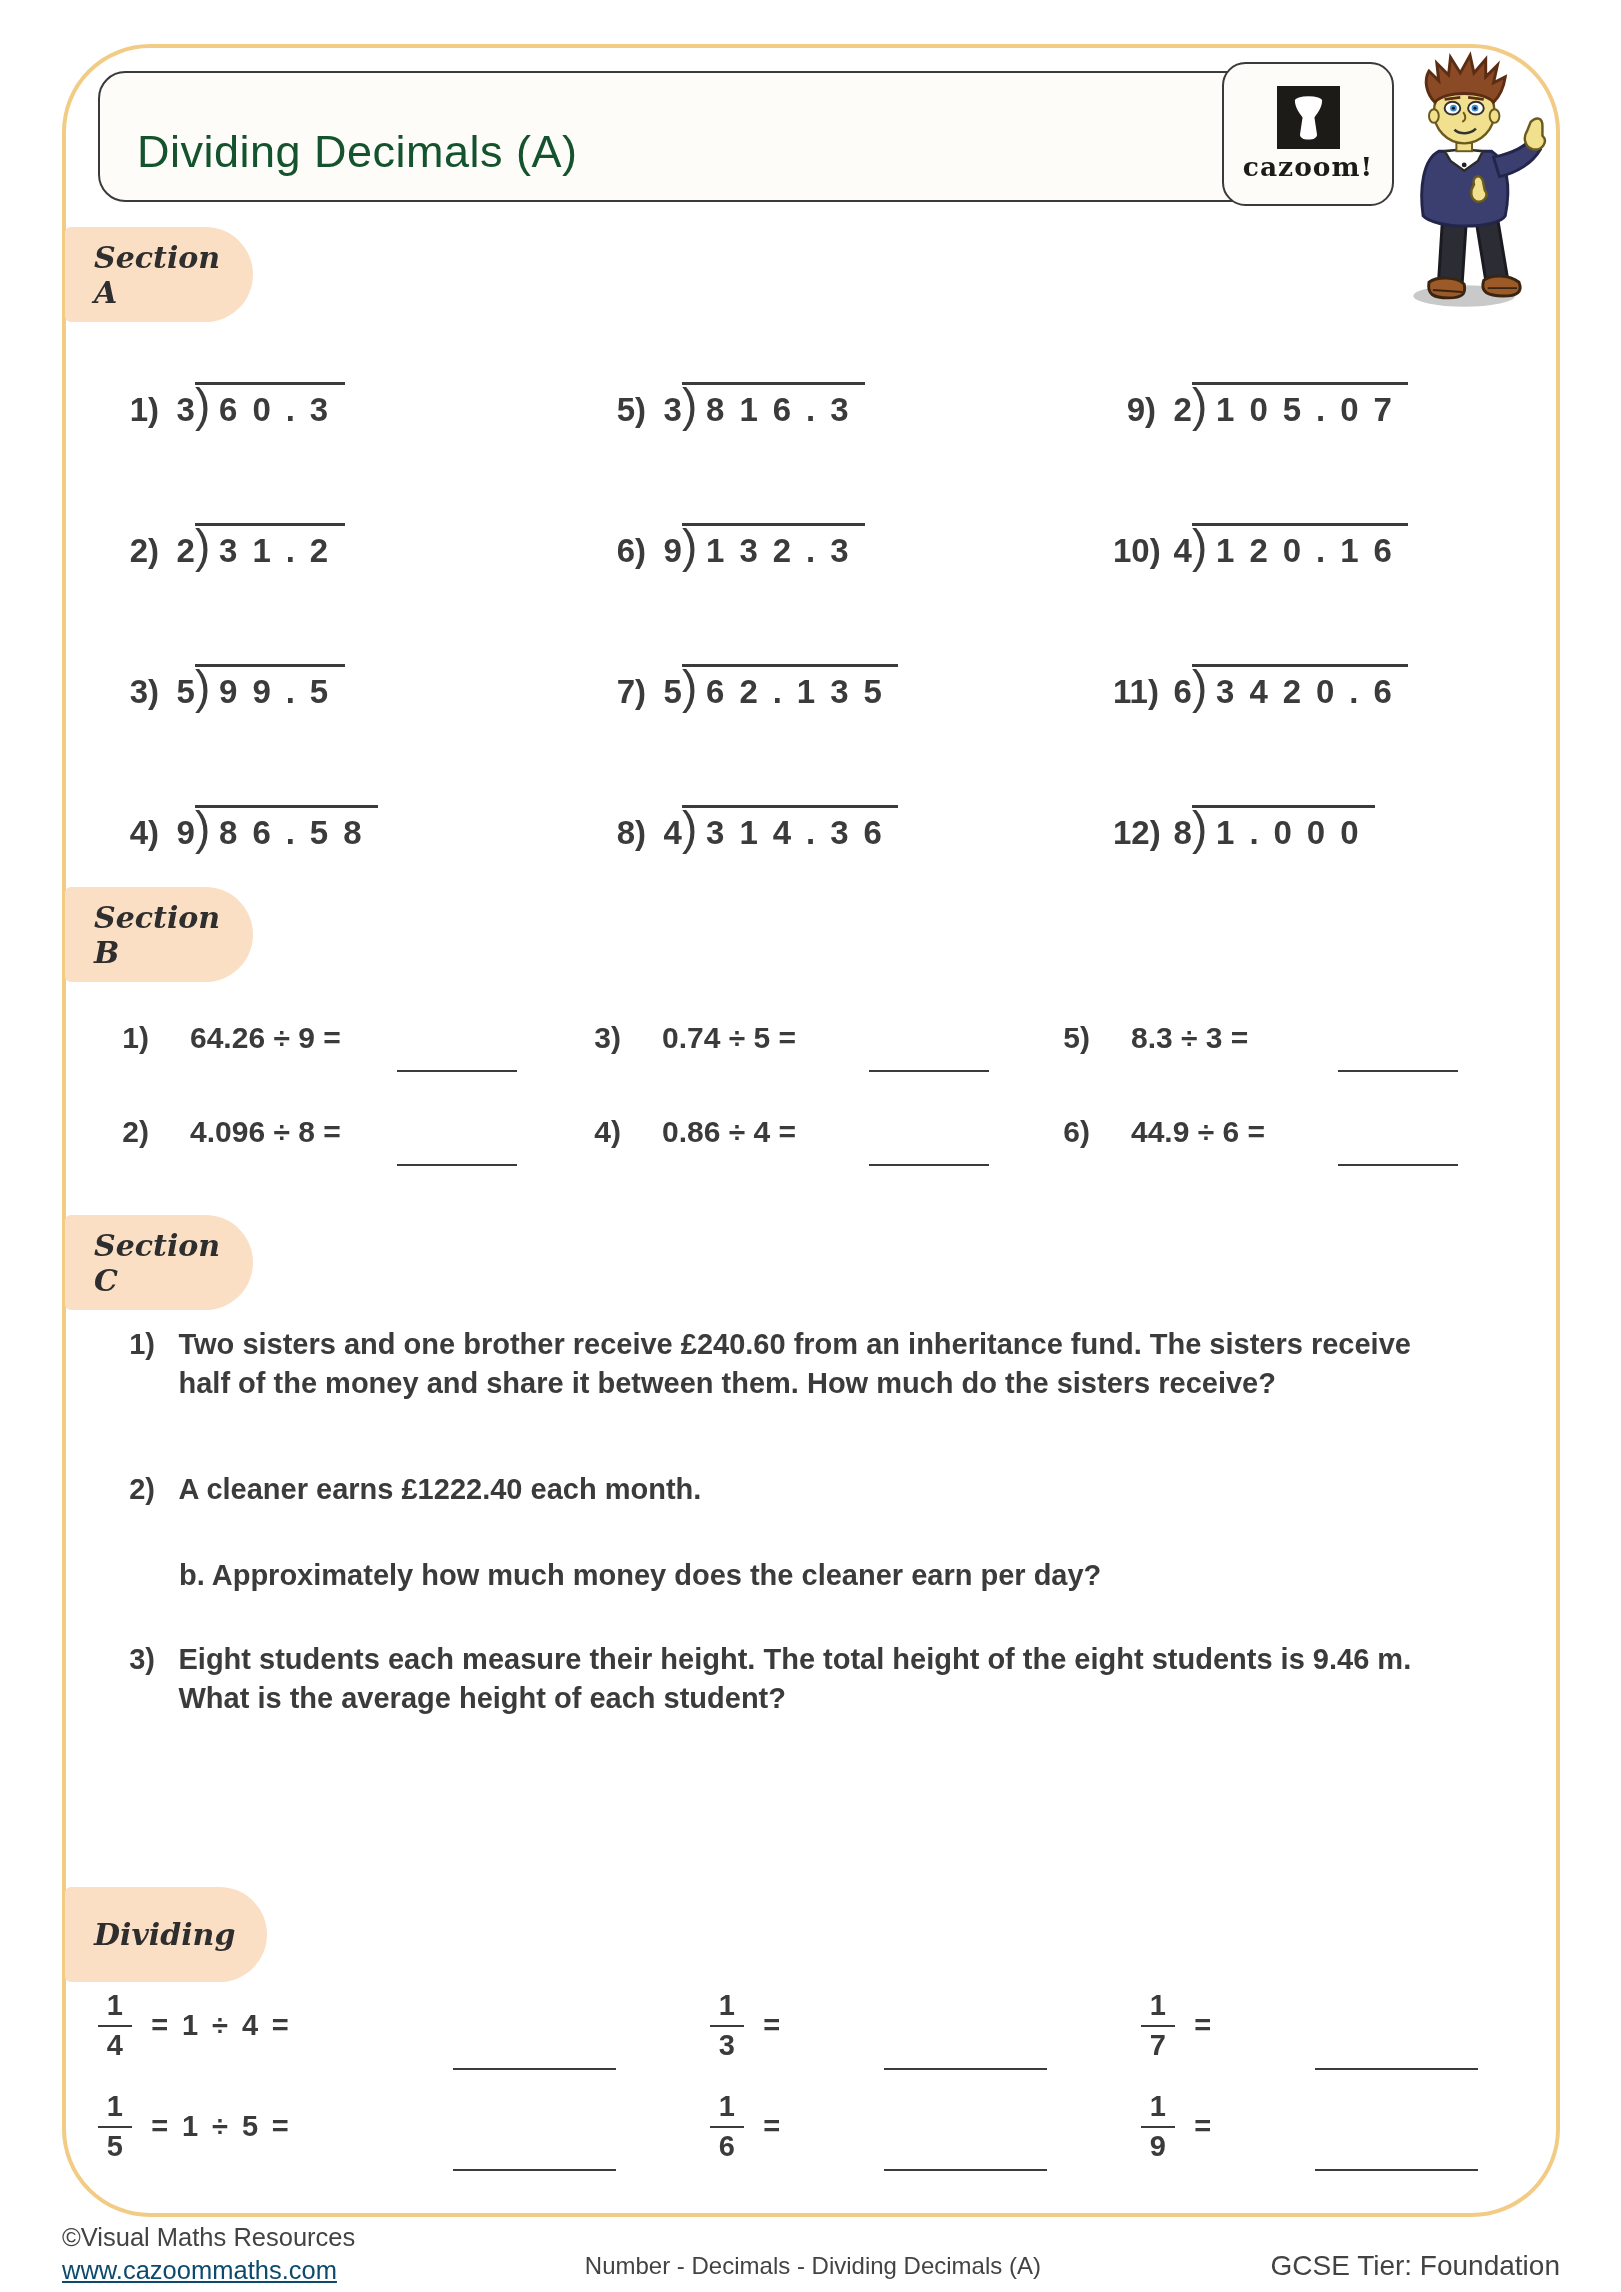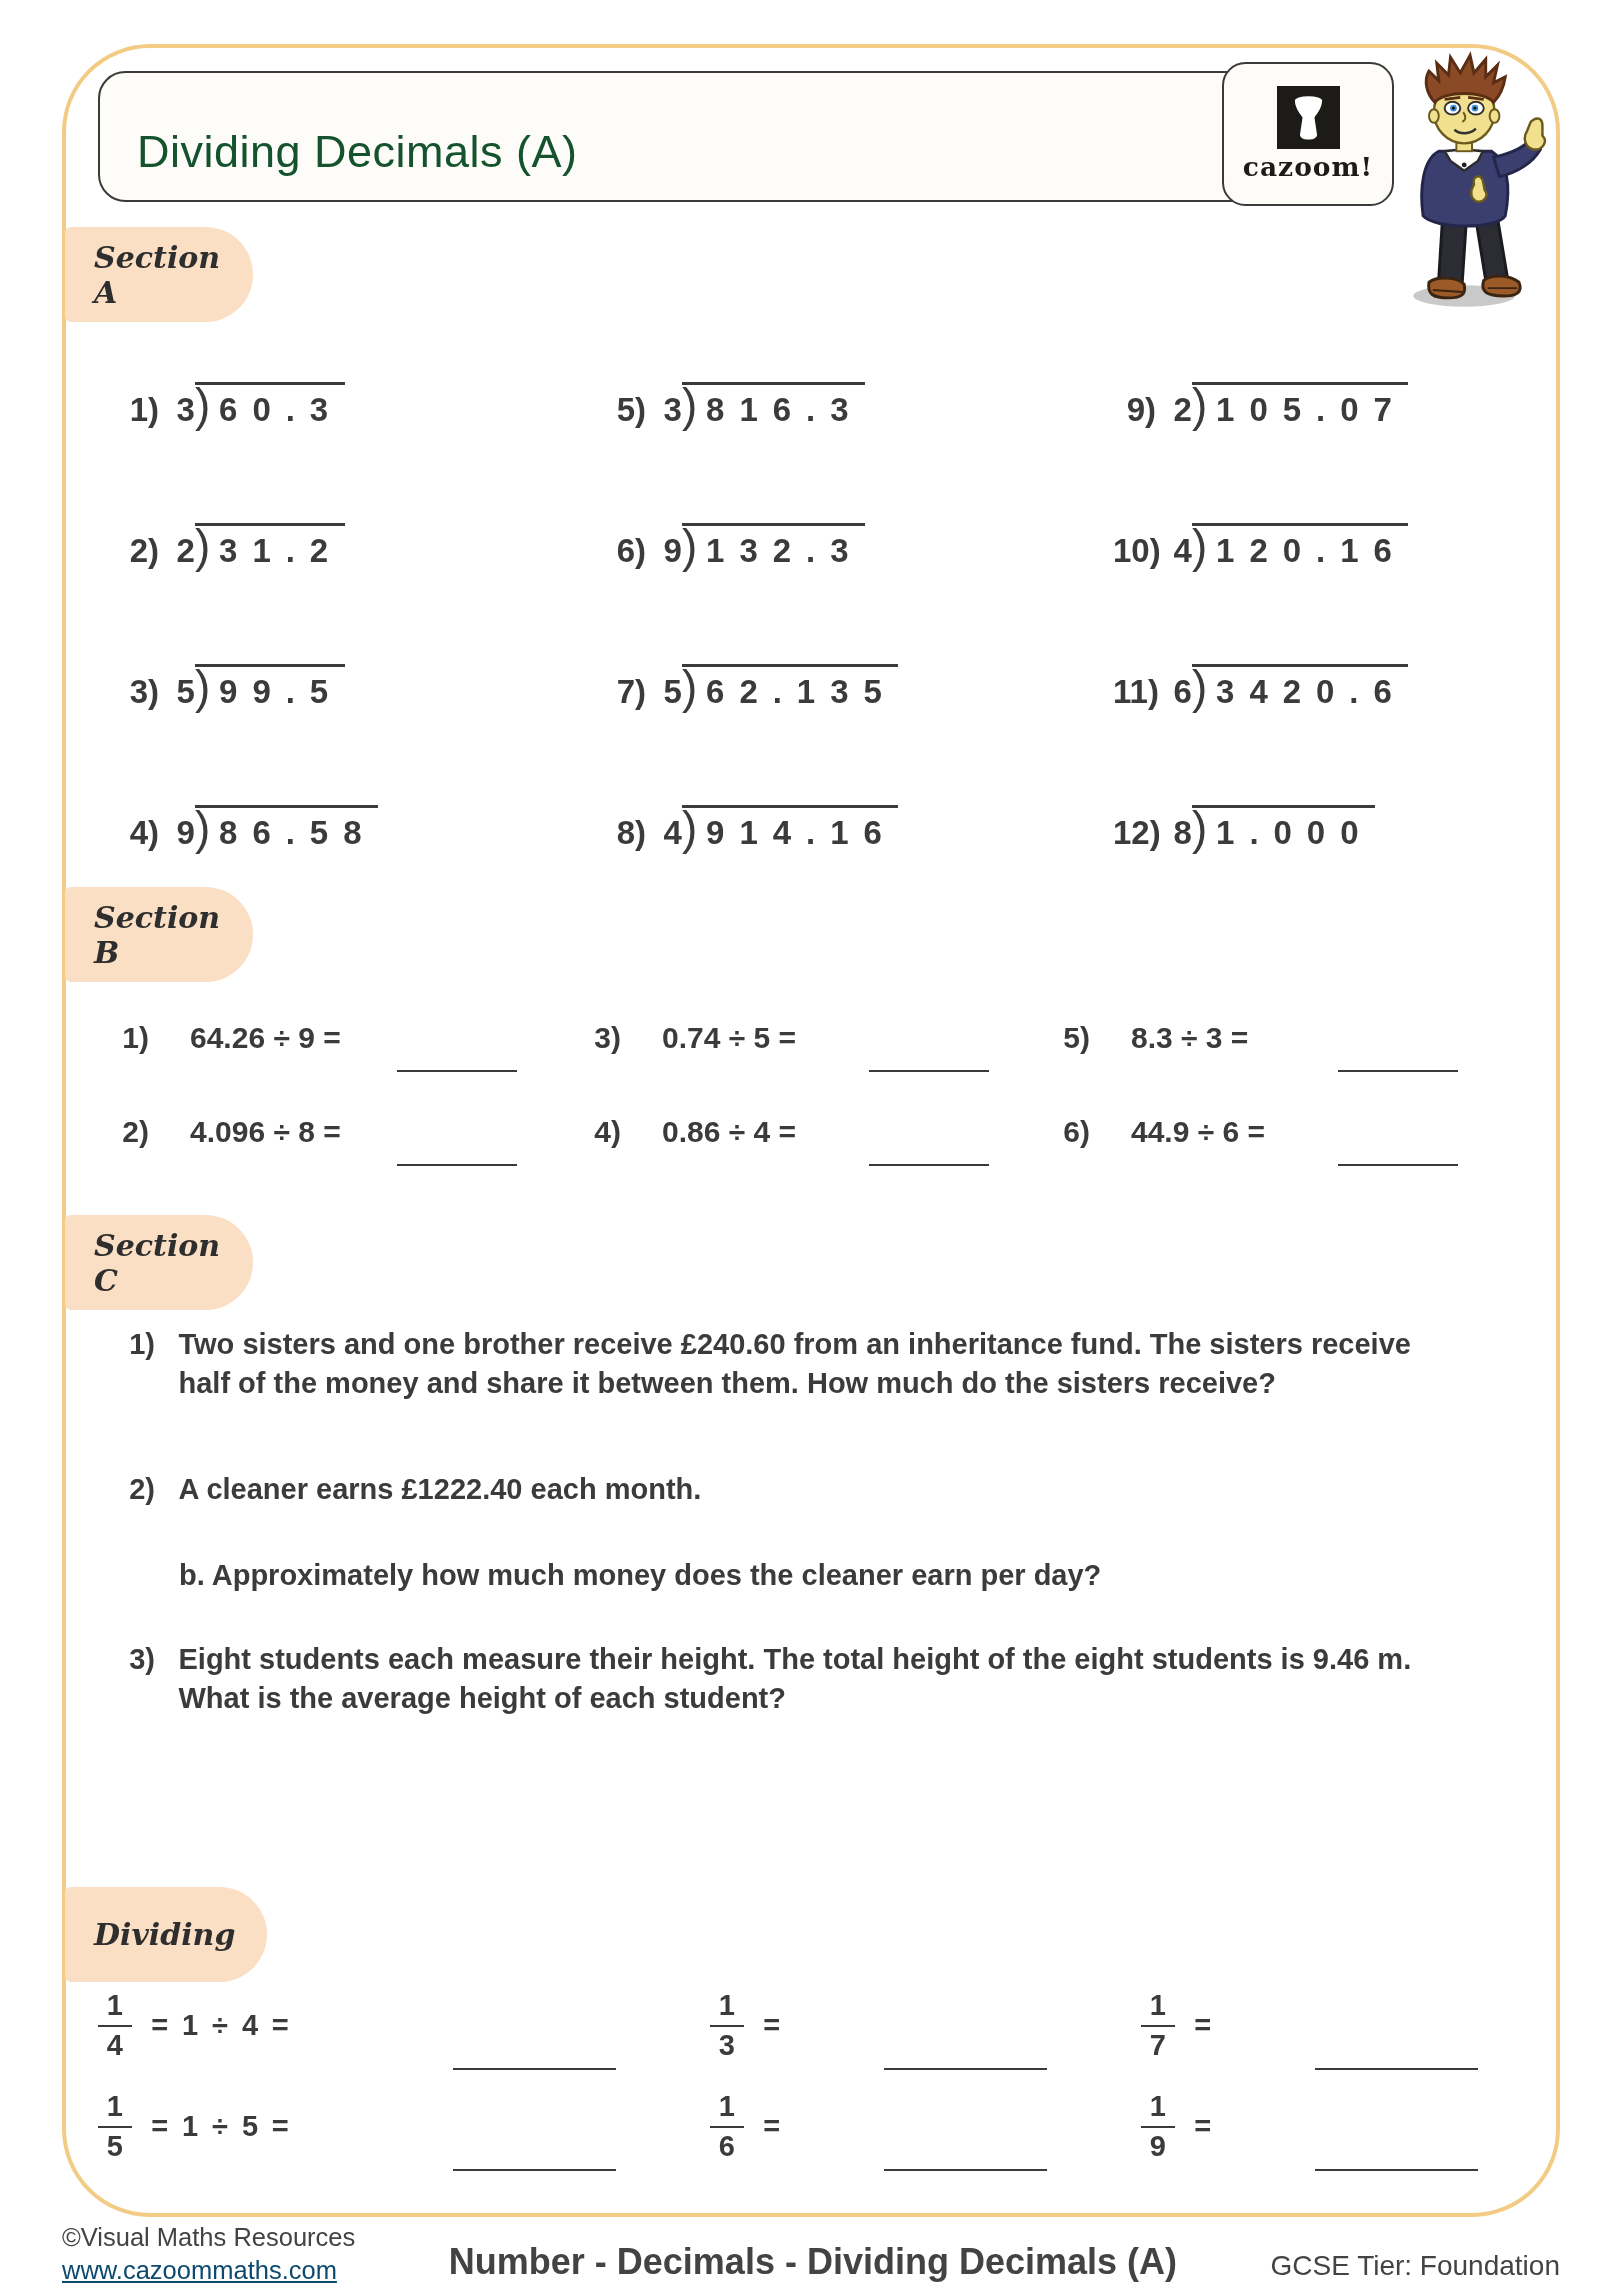--- a/index.html
+++ b/index.html
@@ -78,21 +78,21 @@
   .frac-den { display: block; padding-top: 2.9px; }
   .ext-rest { margin-left: 19.6px; font-size: 29px; font-weight: bold; letter-spacing: 2.9px; }
   .ext-answer-line { position: absolute; left: 355px; top: 78px; width: 163px;
                      border-bottom: 2.9px solid #3b3b3b; }
 
   
   .footer { position: absolute; left: 62px; top: 2221px; width: 1498px;
             display: flex; justify-content: space-between; align-items: flex-start; color: #434343; }
   .f-left { font-size: 25.5px; line-height: 33px; }
   .f-link { color: #0c4a6e; text-decoration: underline; }
-  .f-center { font-size: 36px; margin-top: 20px; font-weight: bold; }
+  .f-center { font-size: 24px; margin-top: 31px; }
   .f-right { font-size: 28px; margin-top: 29px; }
 </style>
 </head>
 <body>
 
 <div class="page">
   <div class="frame"></div>
 
   <div class="title-box">
     <div class="title-text">Dividing Decimals (A)</div>
@@ -199,21 +199,21 @@
         <span class="p-num">7)</span>
         <span class="divisor">5</span>
         <span class="ldiv-box">
           <span class="dividend">6 2 . 1 3 5</span>
         </span>
       </div>
     <div class="a-cell">
         <span class="p-num">8)</span>
         <span class="divisor">4</span>
         <span class="ldiv-box">
-          <span class="dividend">9 1 4 . 1 6</span>
+          <span class="dividend">3 1 4 . 3 6</span>
         </span>
       </div>
     <div class="a-cell">
         <span class="p-num">9)</span>
         <span class="divisor">2</span>
         <span class="ldiv-box">
           <span class="dividend">1 0 5 . 0 7</span>
         </span>
       </div>
     <div class="a-cell">

